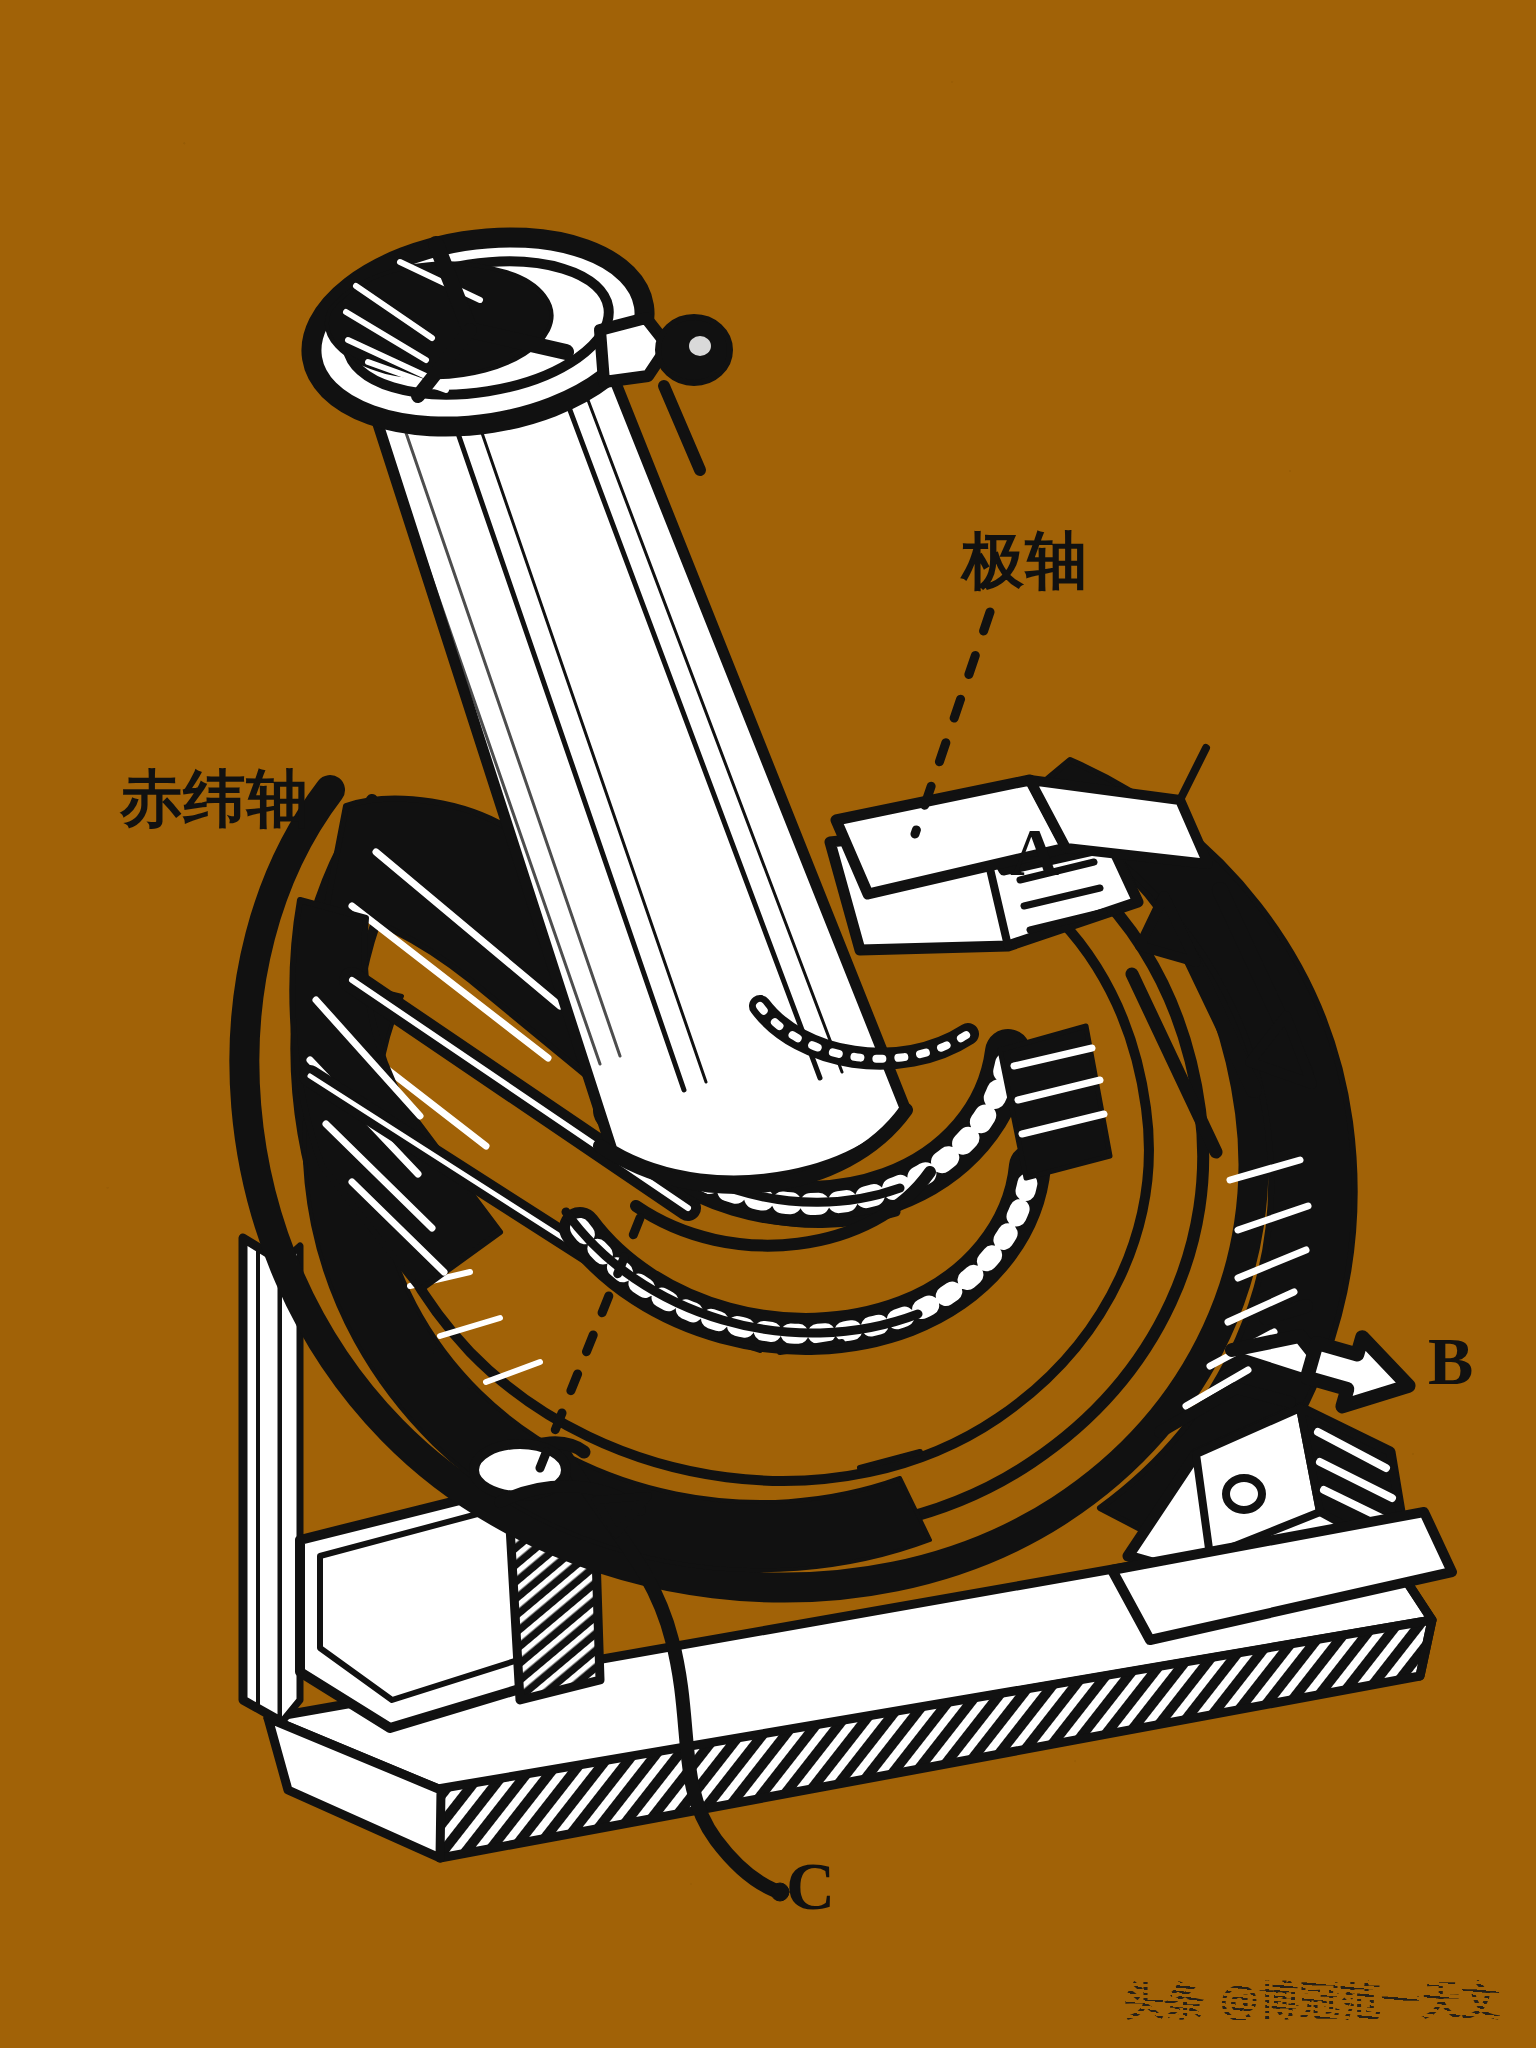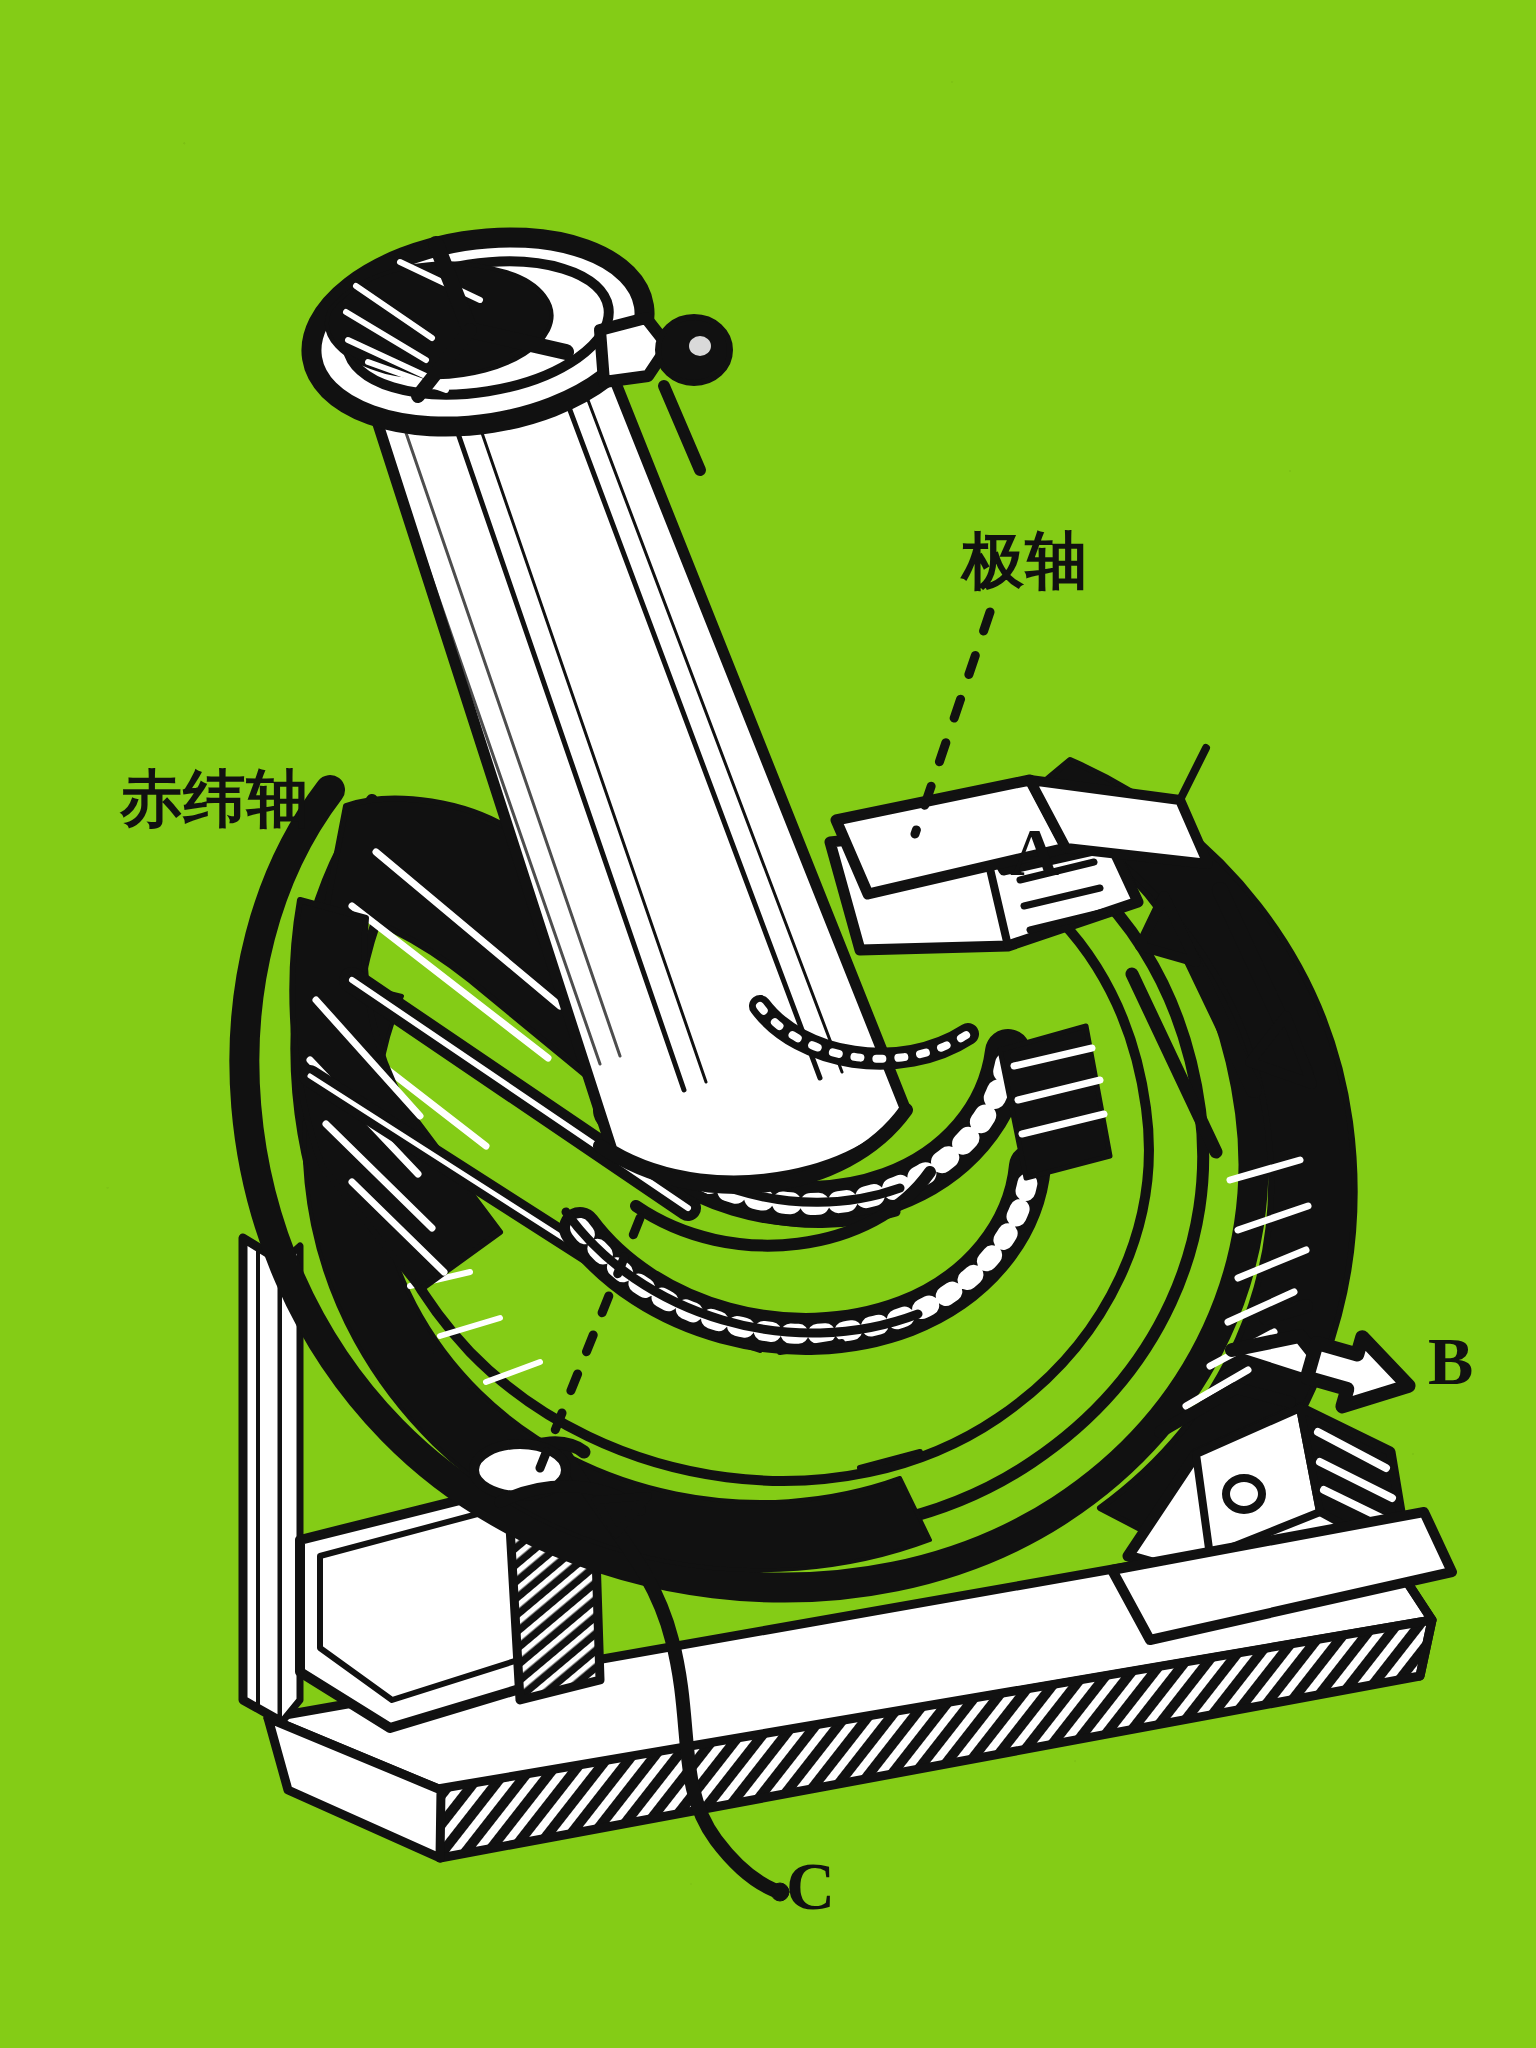--- a/index.html
+++ b/index.html
@@ -5,21 +5,21 @@
 <style>
   html,body{margin:0;padding:0;background:#ffffff;}
   body{
     width:1536px;height:2048px;
     font-family:"Liberation Serif",serif;
     position:relative;overflow:hidden;
     background:#ffffff;
   }
   #page{
     position:absolute;inset:0;
-    background:#84cc16;
+    background:#a16207;
   }
   
   #speckle{
     position:absolute;inset:0;
     pointer-events:none;
     opacity:.5;
     background-image:
       radial-gradient(circle at 12% 7%, rgba(0,0,0,.10) 0 1px, transparent 1.3px),
       radial-gradient(circle at 31% 19%, rgba(0,0,0,.08) 0 1px, transparent 1.3px),
       radial-gradient(circle at 62% 4%, rgba(0,0,0,.07) 0 1px, transparent 1.3px),
@@ -332,13 +332,14 @@
   <div class="label cjk" id="lbl-polar">极轴</div>
 
   <div class="label cjk" id="lbl-dec">赤纬轴</div>
 
   <div class="label letter" id="lbl-a">A</div>
 
   <div class="label letter" id="lbl-b">B</div>
 
   <div class="label letter" id="lbl-c">C</div>
 
+  <div id="watermark">头条 @博冠范一天文</div>
 </div>
 
 </body></html>

